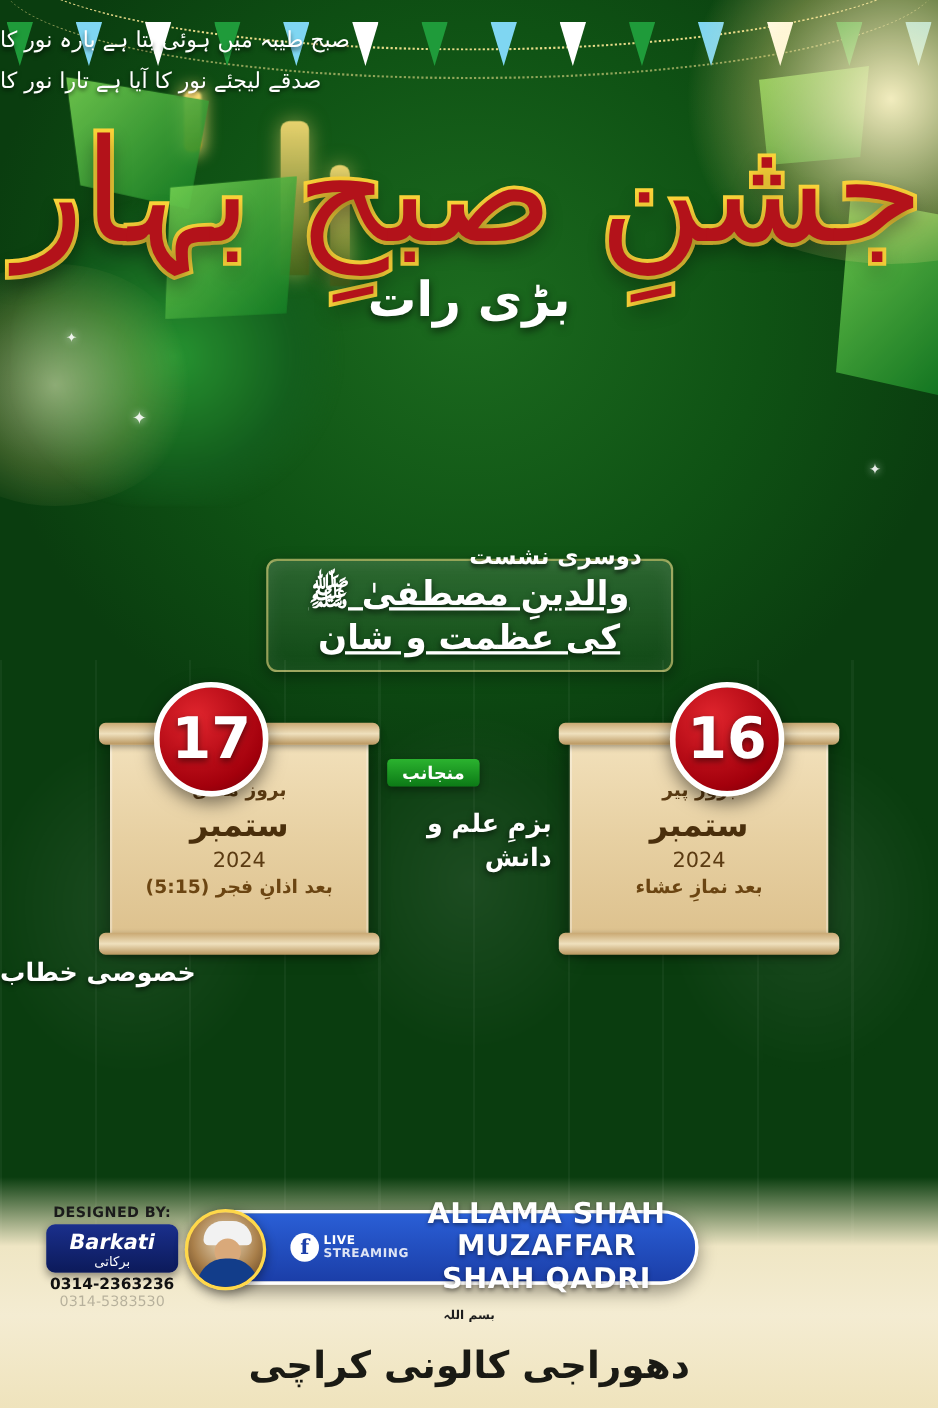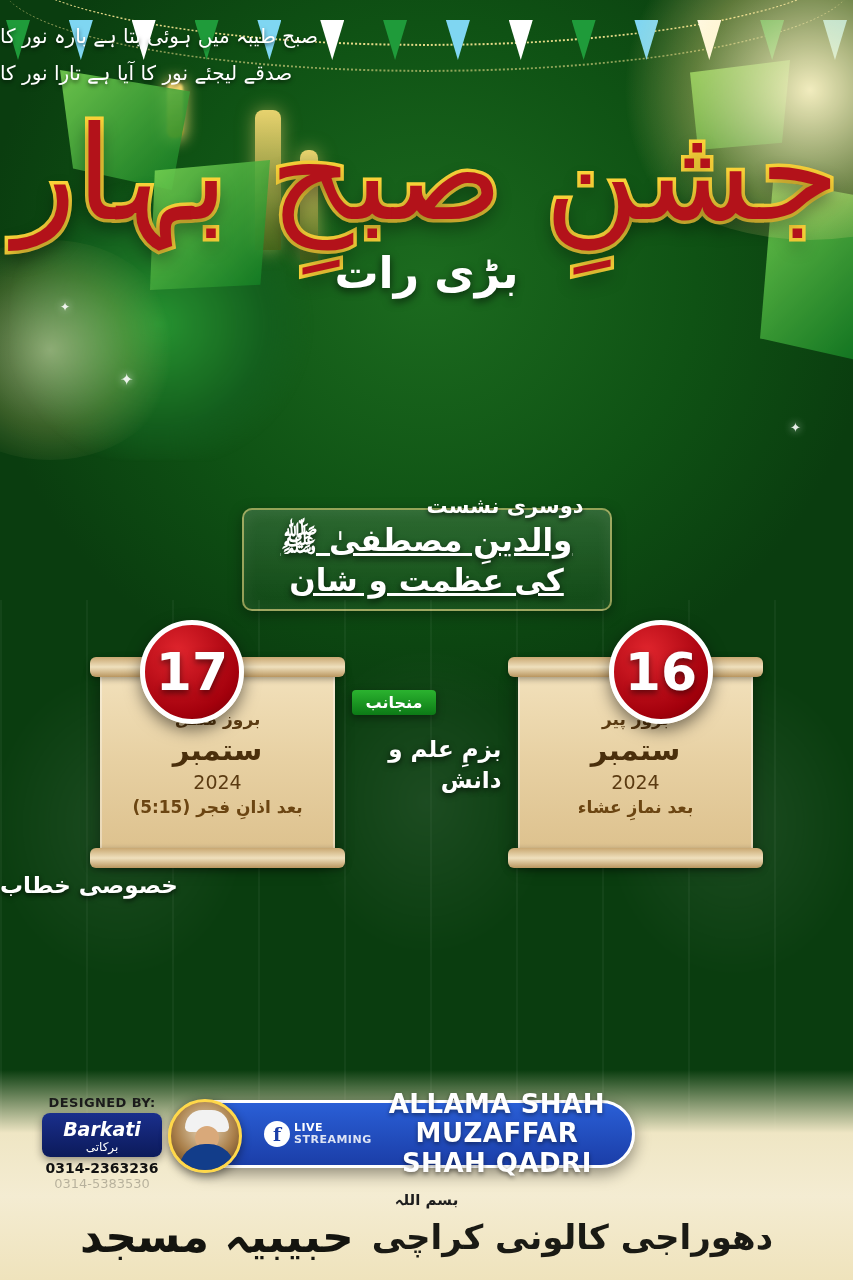--- a/index.html
+++ b/index.html
@@ -311,21 +311,21 @@
     text-shadow: 0 2px 4px rgba(0,0,0,.45);
     padding-right: 10px;
   }
 
   
   .venue {
     position: absolute; left: 0; bottom: 18px; width: 853px;
     text-align: center; z-index: 9;
   }
   .venue-crest {
-    font-size: 15px; color: #1d1d1d; font-weight: bold; margin-bottom: 2px;
+    font-size: 11px; color: #1d1d1d; font-weight: bold; margin-bottom: 20px;
   }
   .venue-line {
     display: flex; align-items: center; justify-content: center; gap: 18px;
     font-size: 44px; font-weight: bold; color: #14140f;
   }
   .venue-sub { font-size: 34px; font-weight: bold; color: #1a1a14; }
 
   .star {
     position: absolute; color: #fff; font-size: 16px; opacity: .9;
     text-shadow: 0 0 8px #fff;
@@ -448,17 +448,16 @@
     <div class="live-names">
       <div>ALLAMA SHAH</div>
       <div>MUZAFFAR SHAH QADRI</div>
     </div>
   </div>
 
   <div class="venue">
     <div class="venue-crest urdu">بسم اللہ</div>
     <div class="venue-line urdu">
       <span class="venue-sub">دھوراجی کالونی کراچی</span>
-      <span>حبیبیہ مسجد</span>
     </div>
   </div>
 
 </div>
 
 </body></html>

